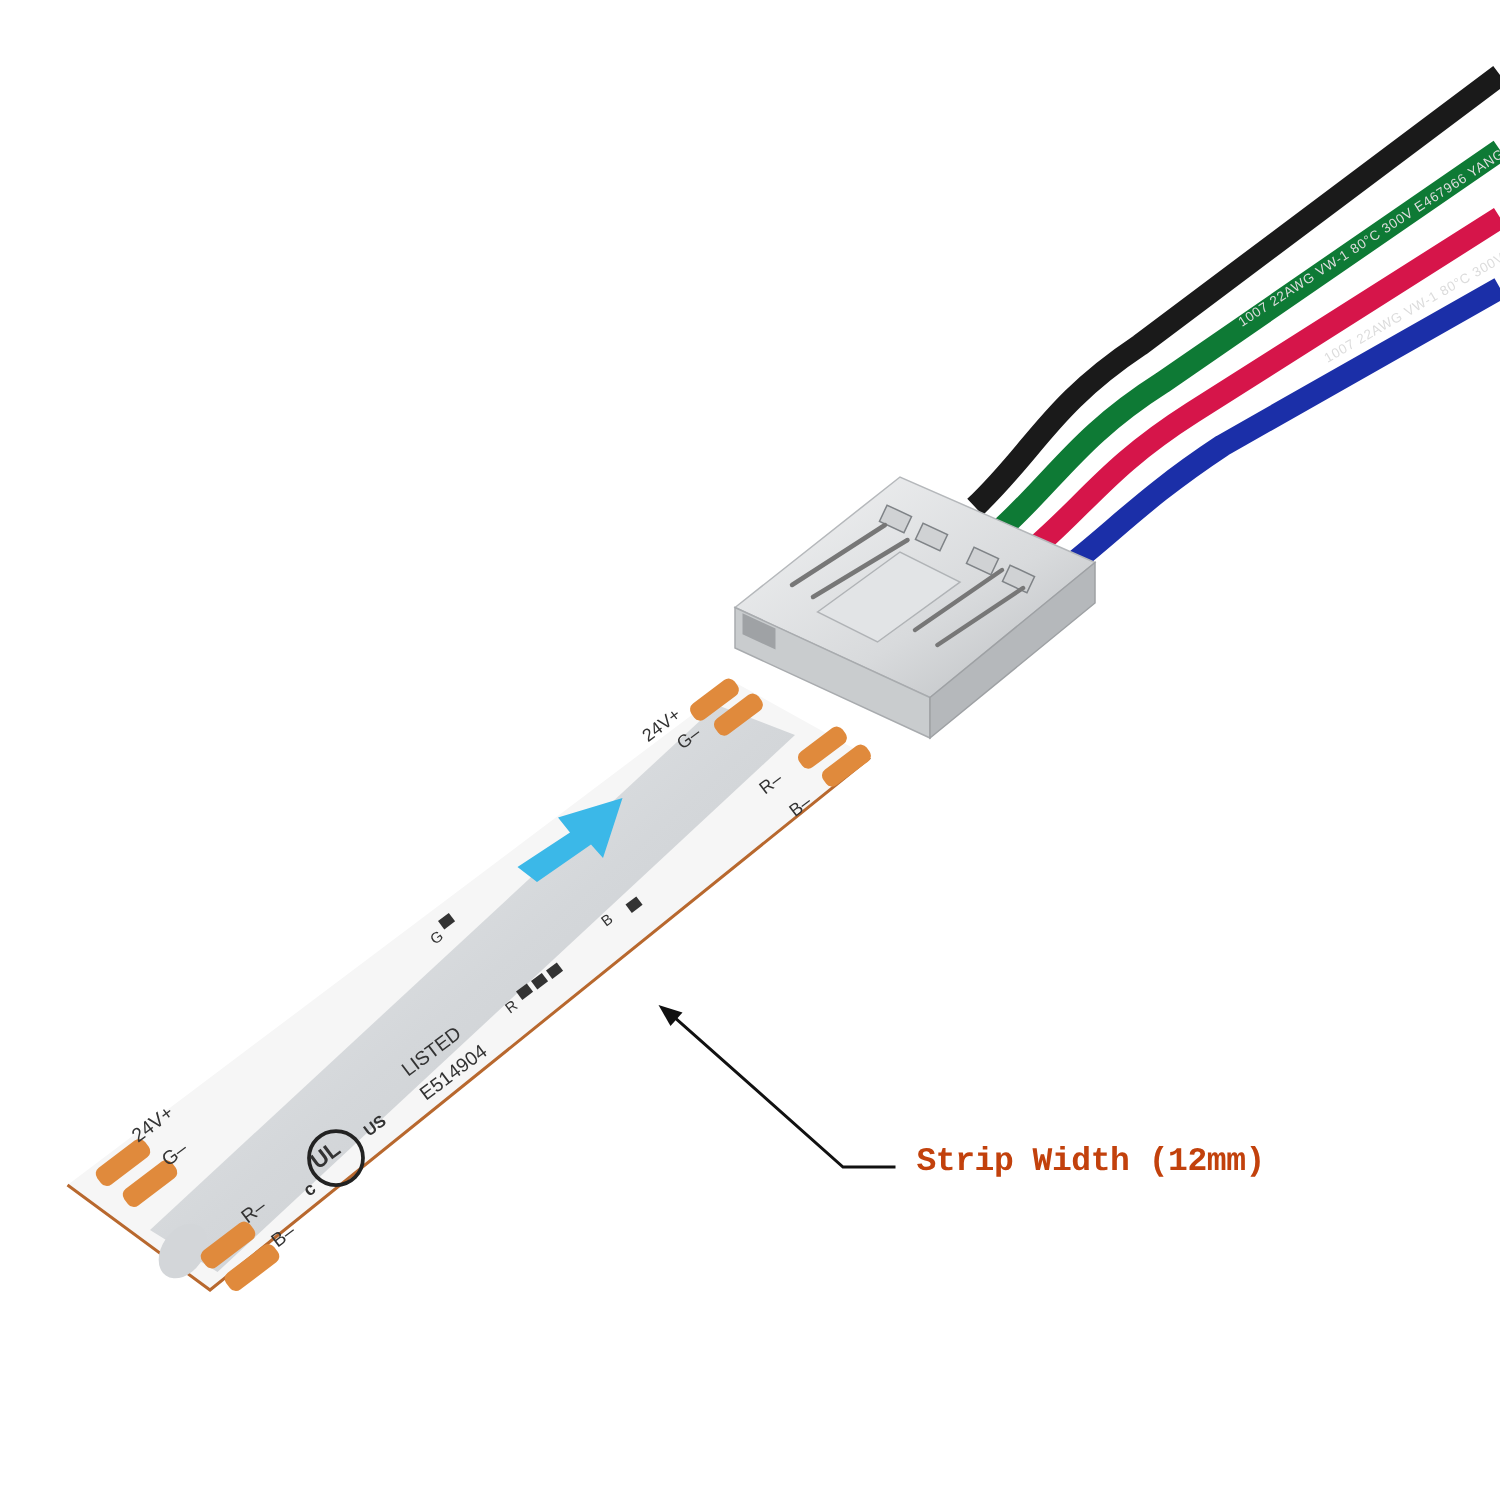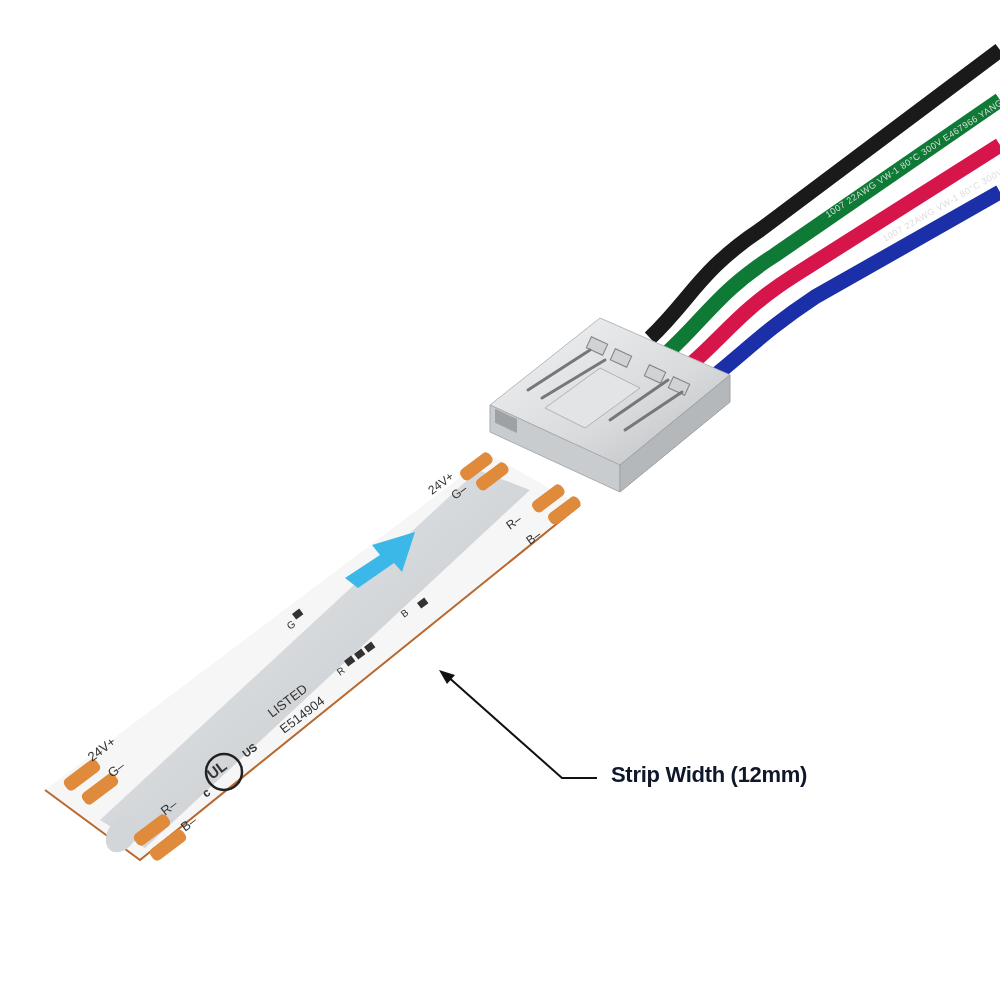--- a/index.html
+++ b/index.html
@@ -1,18 +1,18 @@
 <!DOCTYPE html>
 <html><head>
 <meta charset="utf-8">
 <style>
   html,body{margin:0;padding:0;background:#ffffff;}
   body{width:1000px;height:1000px;position:relative;overflow:hidden;font-family:"Liberation Sans",sans-serif;}
   svg{position:absolute;left:0;top:0;}
-  .callout{position:absolute;left:611px;top:762px;font-family:Liberation Sans, sans-serif;font-weight:bold;font-size:22px;color:#0f172a;letter-spacing:-0.3px;white-space:nowrap;}
+  .callout{position:absolute;left:611px;top:762px;font-family:Liberation Mono, monospace;font-weight:bold;font-size:22px;color:#c2410c;letter-spacing:-0.3px;white-space:nowrap;}
   .pcb-text{font-family:"Liberation Sans",sans-serif;fill:#333;}
   .wire-text{font-family:"Liberation Sans",sans-serif;font-size:9px;fill:#dcdcdc;letter-spacing:0.5px;}
 </style>
 </head>
 <body>
 
 <svg width="1000" height="1000" viewBox="0 0 1000 1000">
   <defs>
     <linearGradient id="lens" x1="0" y1="0" x2="1" y2="1">
       <stop offset="0" stop-color="#eef0f2"></stop>

